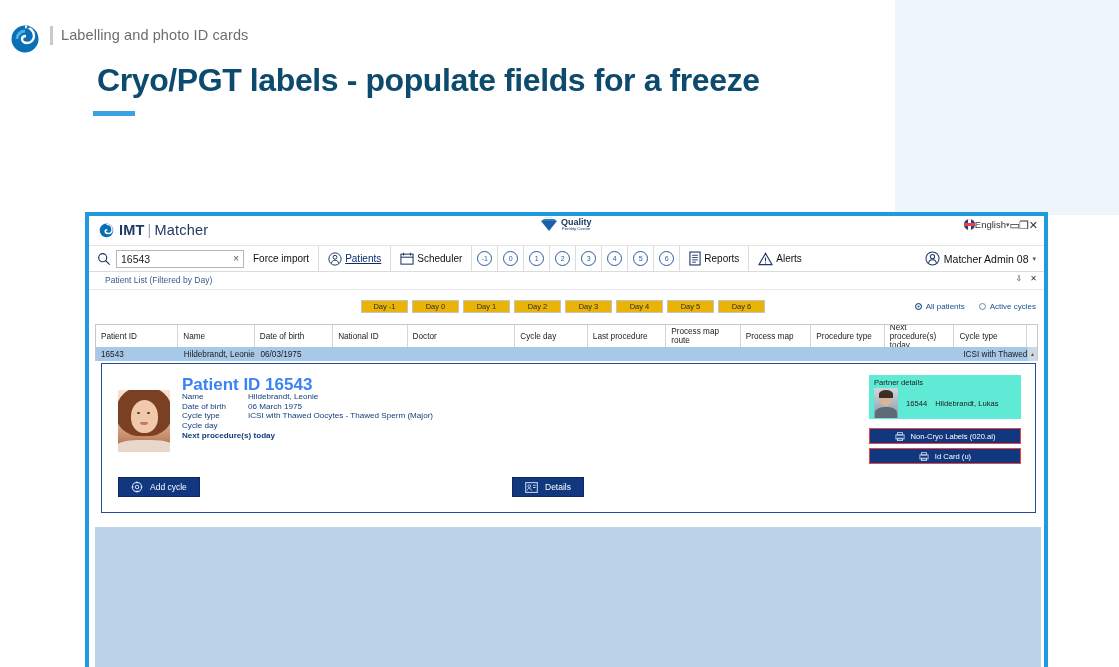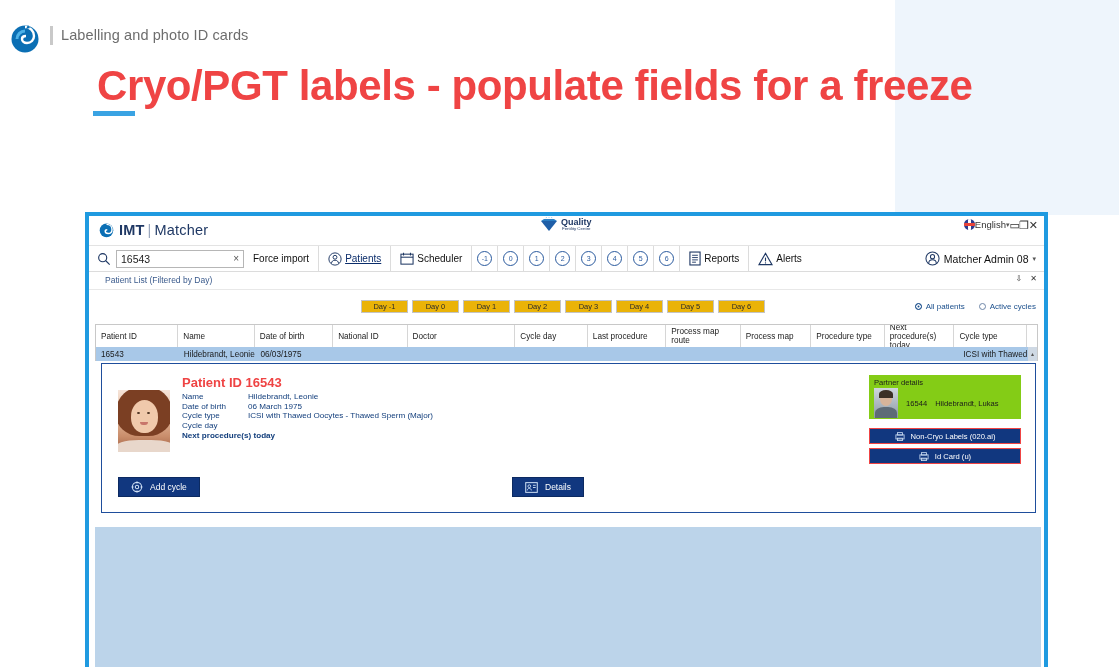--- a/index.html
+++ b/index.html
@@ -22,21 +22,21 @@
   .slide-logo {
     position: absolute; left: 8px; top: 20px; width: 34px; height: 34px;
   }
   .slide-kicker {
     position: absolute; left: 50px; top: 26px;
     font-size: 14.5px; color: #6d6d6d; letter-spacing: .1px;
     border-left: 3px solid #c9c9c9; padding-left: 8px; line-height: 19px;
   }
   .slide-title {
     position: absolute; left: 97px; top: 62px;
-    font-size: 42px; font-weight: bold; color: #ef4444;
+    font-size: 32px; font-weight: bold; color: #0c4a6e;
     letter-spacing: -0.4px; white-space: nowrap;
   }
   .title-underline {
     position: absolute; left: 93px; top: 111px; width: 42px; height: 5px;
     background: #3aa3e3;
   }
 
   
   .app-window {
     position: absolute; left: 85px; top: 212px; width: 963px; height: 455px;
@@ -124,30 +124,30 @@
     background: linear-gradient(#f6e4d9 0%, #e9c3a8 35%, #c98d6b 75%, #9f5f42 100%);
     overflow:hidden;
   }
   .photo .hair { position:absolute; left:-2px; top:-4px; width:56px; height:50px; border-radius:50% 50% 42% 42%; background:#7b3f23;}
   .photo .face { position:absolute; left:13px; top:10px; width:27px; height:33px; border-radius:50% 50% 46% 46%; background:#f0c9ab;}
   .photo .eye1 { position:absolute; left:19px; top:22px; width:3px; height:2px; background:#4a3020; border-radius:50%;}
   .photo .eye2 { position:absolute; left:29px; top:22px; width:3px; height:2px; background:#4a3020; border-radius:50%;}
   .photo .mouth{ position:absolute; left:22px; top:32px; width:8px; height:3px; background:#c8766b; border-radius:0 0 6px 6px;}
   .photo .shoulder { position:absolute; left:-4px; top:50px; width:62px; height:20px; background:#e8d7cb; border-radius:40% 40% 0 0;}
 
-  .pid-title { position:absolute; left:80px; top:11px; font-size:13px; font-weight:bold; color:#ef4444;}
+  .pid-title { position:absolute; left:80px; top:11px; font-size:17px; font-weight:bold; color:#3b82f6;}
   .fields { position:absolute; left:80px; top:28px; font-size:8.1px; color:#123e7c; line-height:9.6px;}
   .fld { display:flex; }
   .fld .k { width:66px; }
   .fld .v { }
   .fld.bold { font-weight:bold; margin-top:0.5px;}
 
   .partner-box {
     position:absolute; right:14px; top:11px; width:152px; height:44px;
-    background:#84cc16; padding:3px 5px;
+    background:#5eead4; padding:3px 5px;
   }
   .partner-title { font-size:7.6px; color:#1b1b1b; }
   .partner-row { display:flex; align-items:center; gap:8px; margin-top:1px;}
   .partner-photo {
     width:24px; height:30px; background:linear-gradient(#cfd6dd,#8d9aa6);
     position:relative; overflow:hidden;
   }
   .partner-photo .ph-head { position:absolute; left:6px; top:4px; width:12px; height:14px; border-radius:50%; background:#d7b49a;}
   .partner-photo .ph-hair { position:absolute; left:5px; top:2px; width:14px; height:8px; border-radius:50% 50% 0 0; background:#3c3026;}
   .partner-photo .ph-body { position:absolute; left:1px; top:19px; width:22px; height:14px; border-radius:40% 40% 0 0; background:#5e6b77;}

